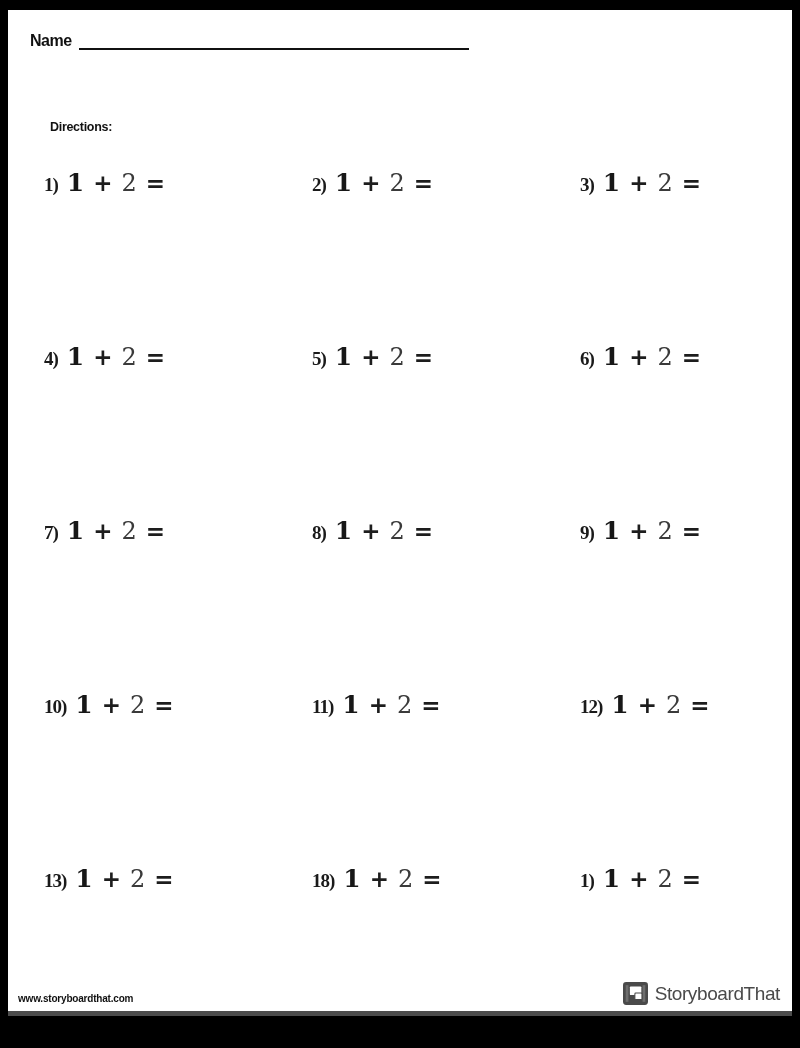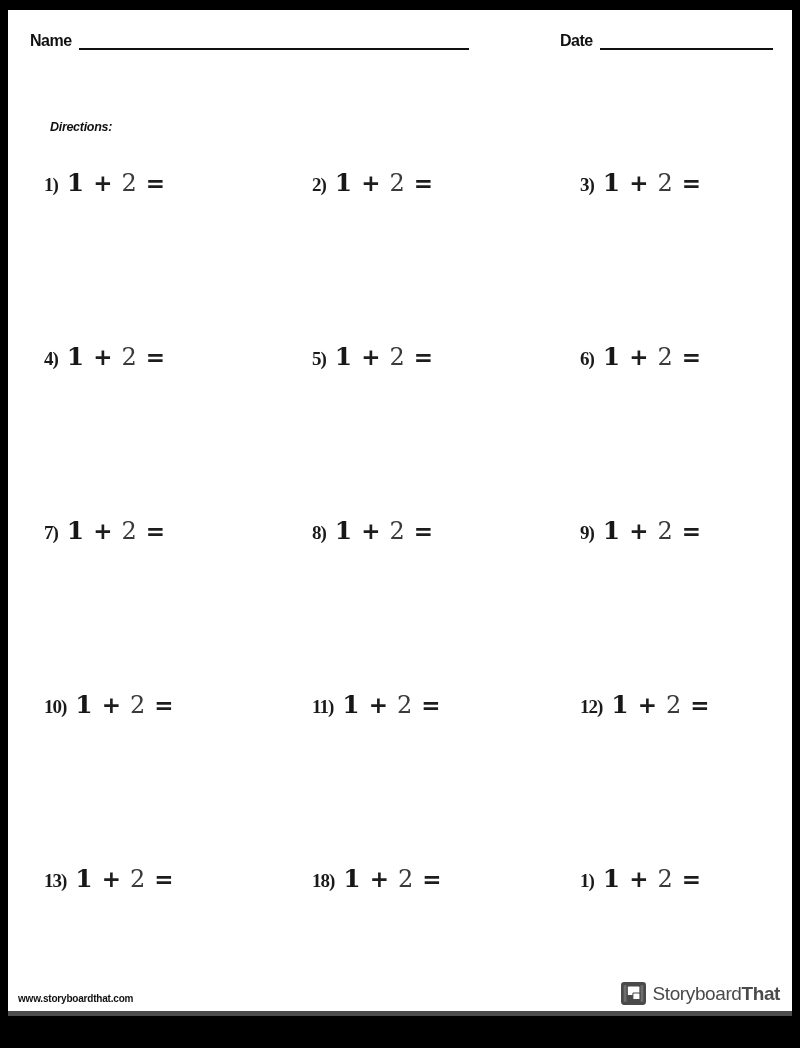--- a/index.html
+++ b/index.html
@@ -47,21 +47,20 @@
     letter-spacing: -0.5px;
     color: #111111;
   }
   .directions {
     position: absolute;
     left: 42px; top: 110px;
     font-weight: 700;
     font-size: 12.5px;
     letter-spacing: -0.3px;
     color: #111111;
-    font-style: italic;
   }
 
   
   .problems {
     position: absolute;
     left: 36px; top: 158px;
     display: grid;
     grid-template-columns: 268px 268px 232px;
     grid-auto-rows: 174px;
   }
@@ -118,37 +117,33 @@
     right: 12px; bottom: 5px;
     display: flex;
     align-items: center;
     gap: 7px;
   }
   .brand-text {
     font-size: 19px;
     letter-spacing: -0.4px;
     color: #4a4a4a;
   }
-  .brand-text .bold { font-weight: 700; text-align: right; }
+  .brand-text .bold { font-weight: 400; text-align: right; }
   .brand-icon svg { display: block; }
 </style>
 </head>
 <body>
 
 <div class="page">
 
   <div class="field-row name-row">
     <span class="field-label">Name</span>
     <span class="blank-line name-line"></span>
   </div>
 
-  <div class="field-row date-row">
-    <span class="field-label">Date</span>
-    <span class="blank-line date-line"></span>
-  </div>
 
 
   <div class="directions">Directions:</div>
 
   <div class="problems" id="problems">
   <div class="problem">
     <span class="pnum">1)</span>
     <span class="op1">1</span>
     <span class="opr">+</span>
     <span class="op2">2</span>

